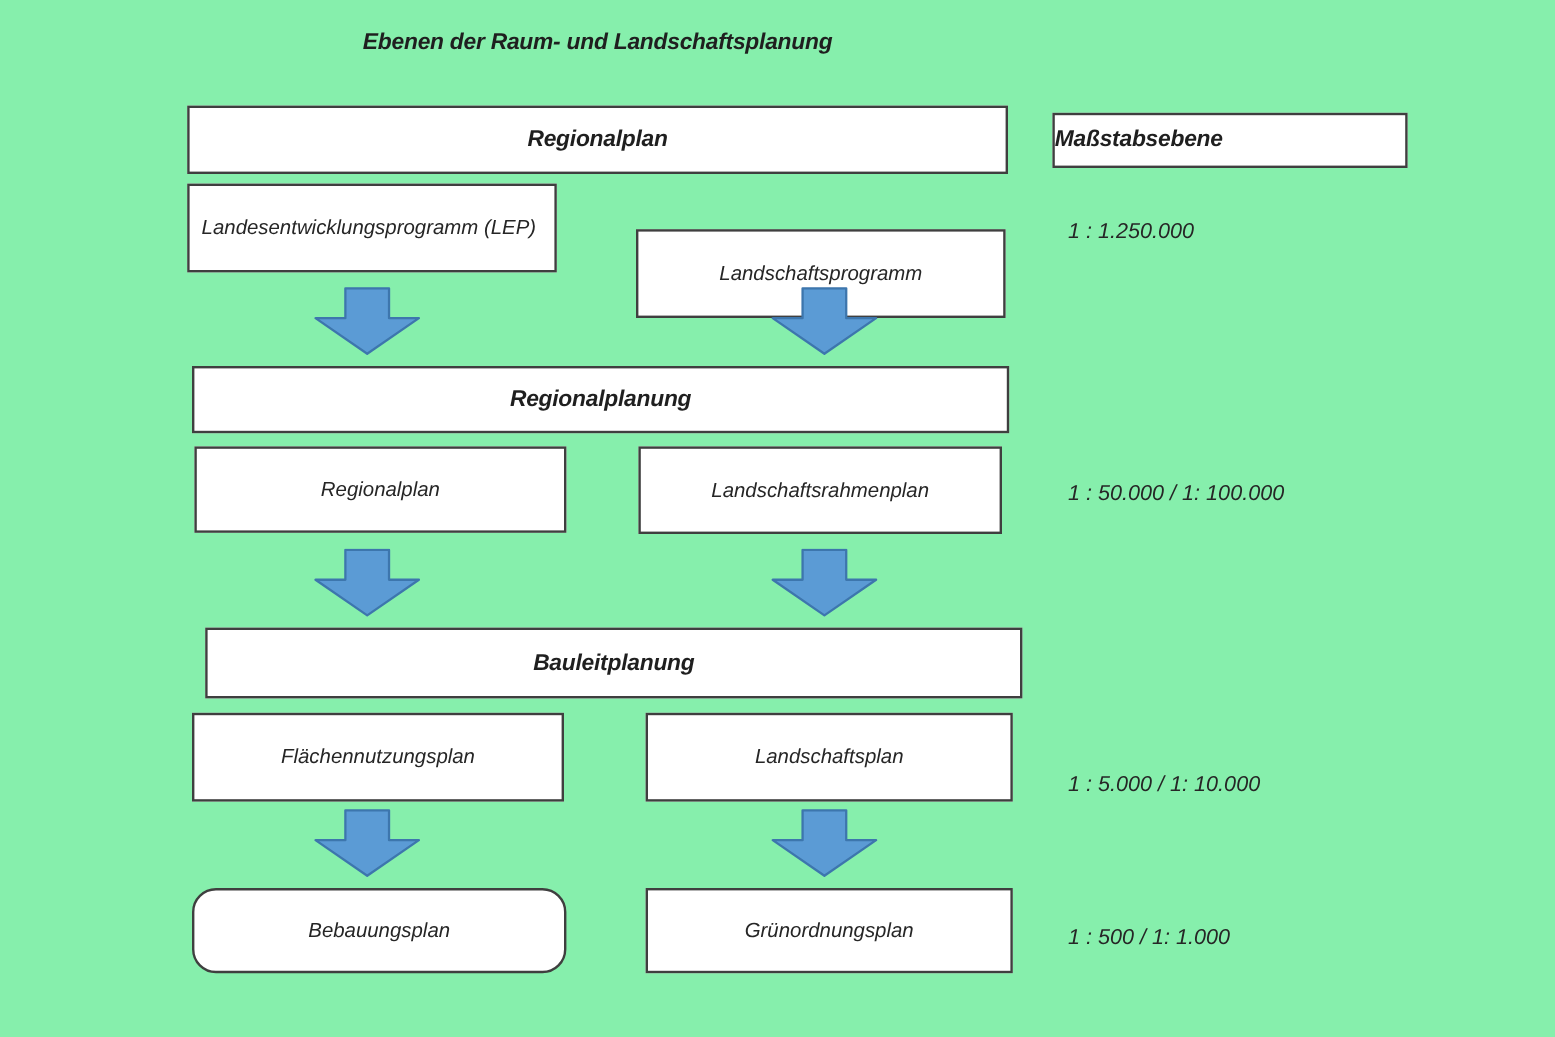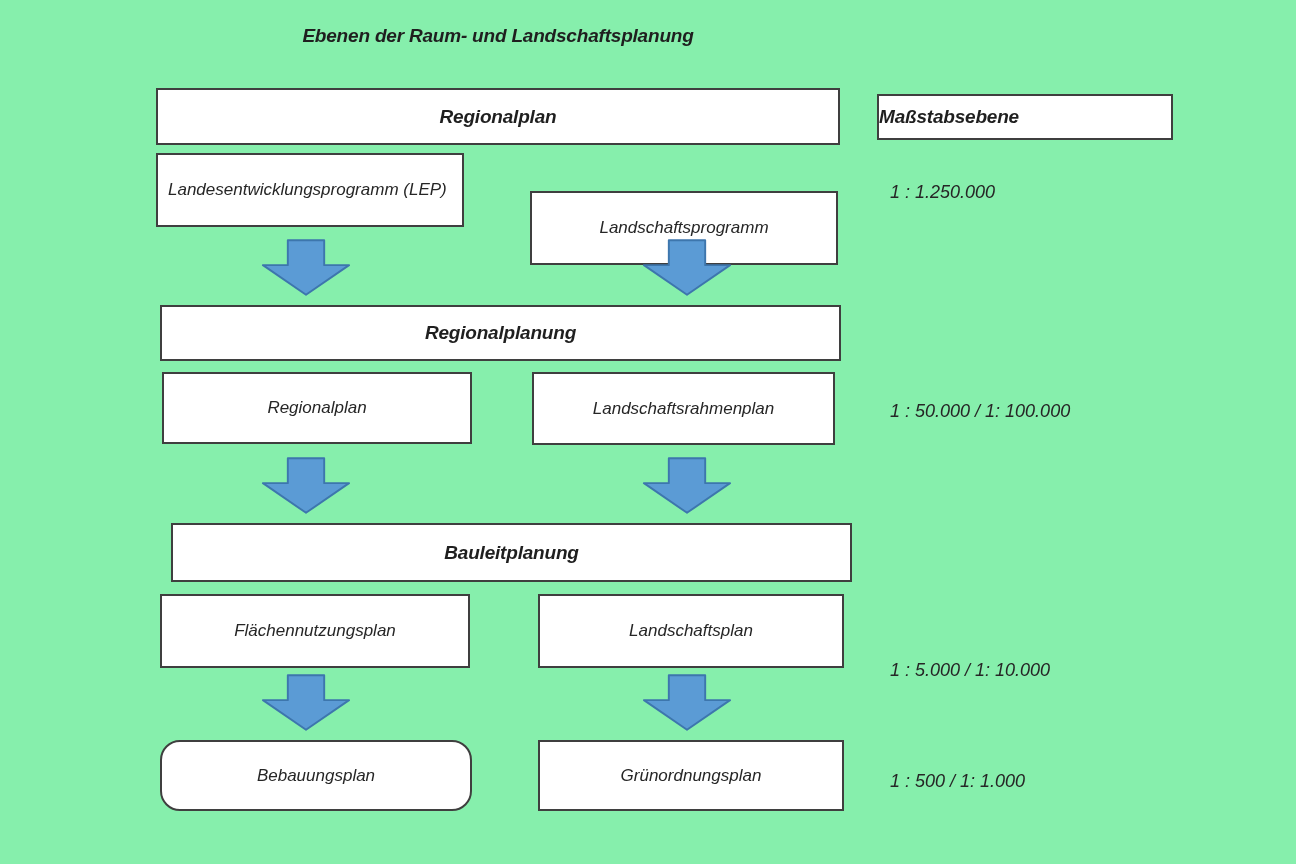--- a/index.html
+++ b/index.html
@@ -130,21 +130,21 @@
 
   <div class="box wide" style="left:171px; top:523px; width:681px; height:59px;">
     <span>Bauleitplanung</span>
   </div>
   <div class="box sub" style="left:160px; top:594px; width:310px; height:74px;">
     <span>Flächennutzungsplan</span>
   </div>
   <div class="box sub" style="left:538px; top:594px; width:306px; height:74px;">
     <span>Landschaftsplan</span>
   </div>
-  <div class="scale-label" style="top:658px;text-align:right;">1 : 5.000 / 1: 10.000</div>
+  <div class="scale-label" style="top:641px;text-align:right;">1 : 5.000 / 1: 10.000</div>
 
   <div class="arrow" style="left:261px; top:674px;">
     <svg viewBox="0 0 94 60">
         <polygon points="28,1 66,1 66,27 92,27 47,58 2,27 28,27" fill="#5b9bd5" stroke="#3d76ad" stroke-width="2" stroke-linejoin="round"></polygon>
       </svg>
   </div>
   <div class="arrow" style="left:642px; top:674px;">
     <svg viewBox="0 0 94 60">
         <polygon points="28,1 66,1 66,27 92,27 47,58 2,27 28,27" fill="#5b9bd5" stroke="#3d76ad" stroke-width="2" stroke-linejoin="round"></polygon>
       </svg>

